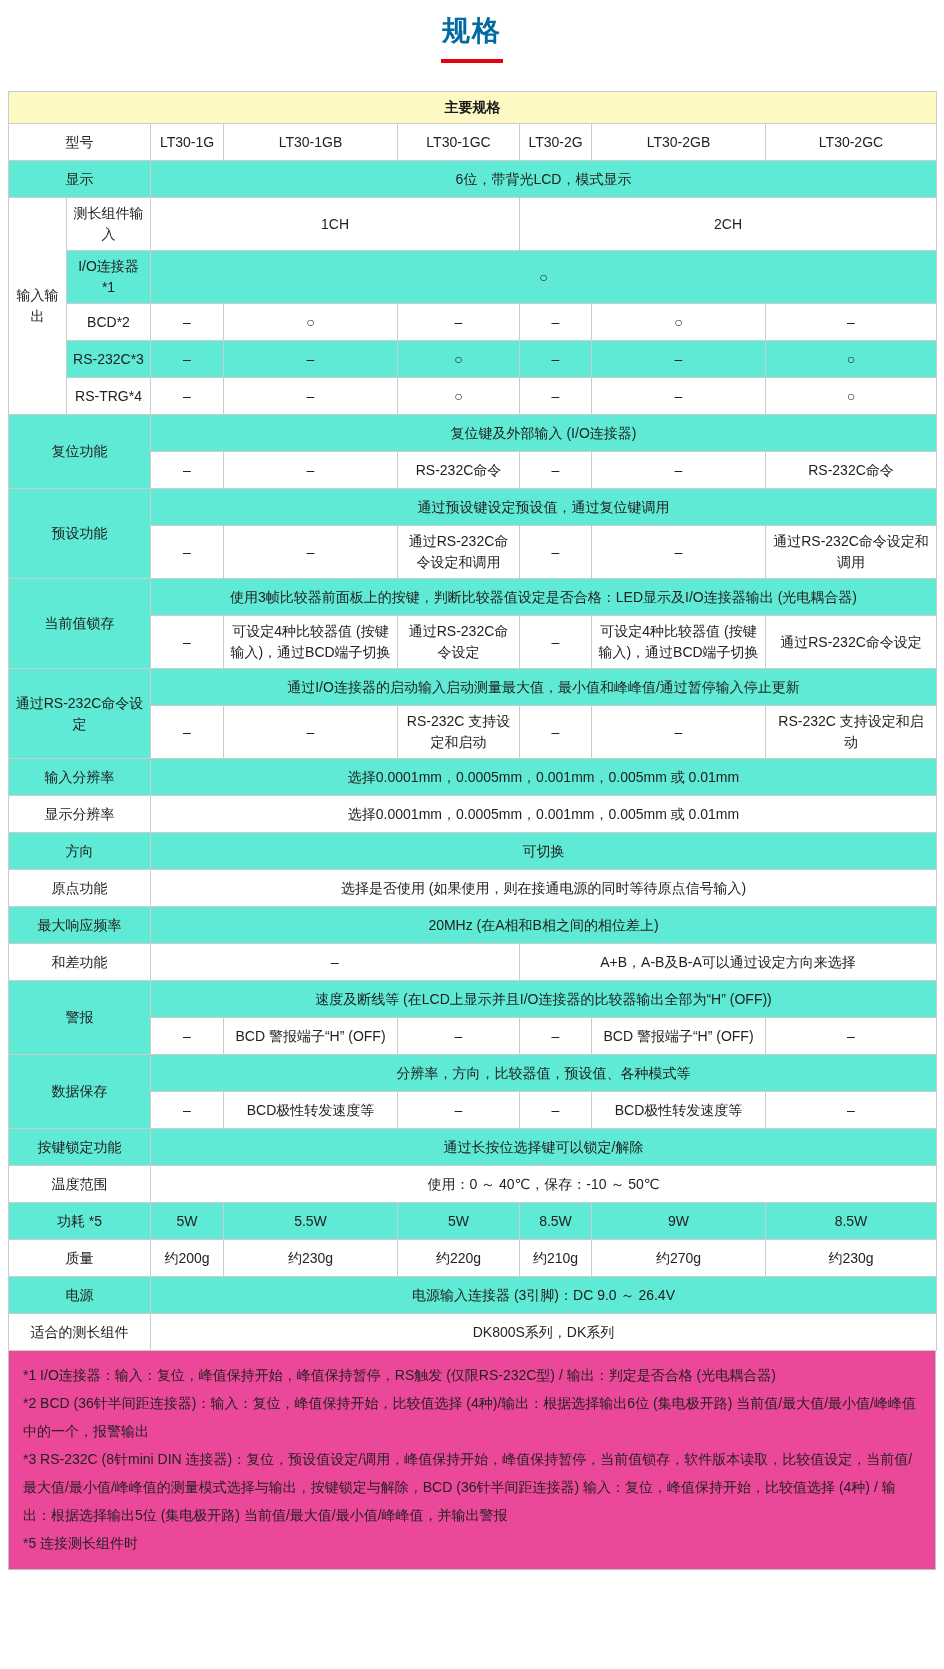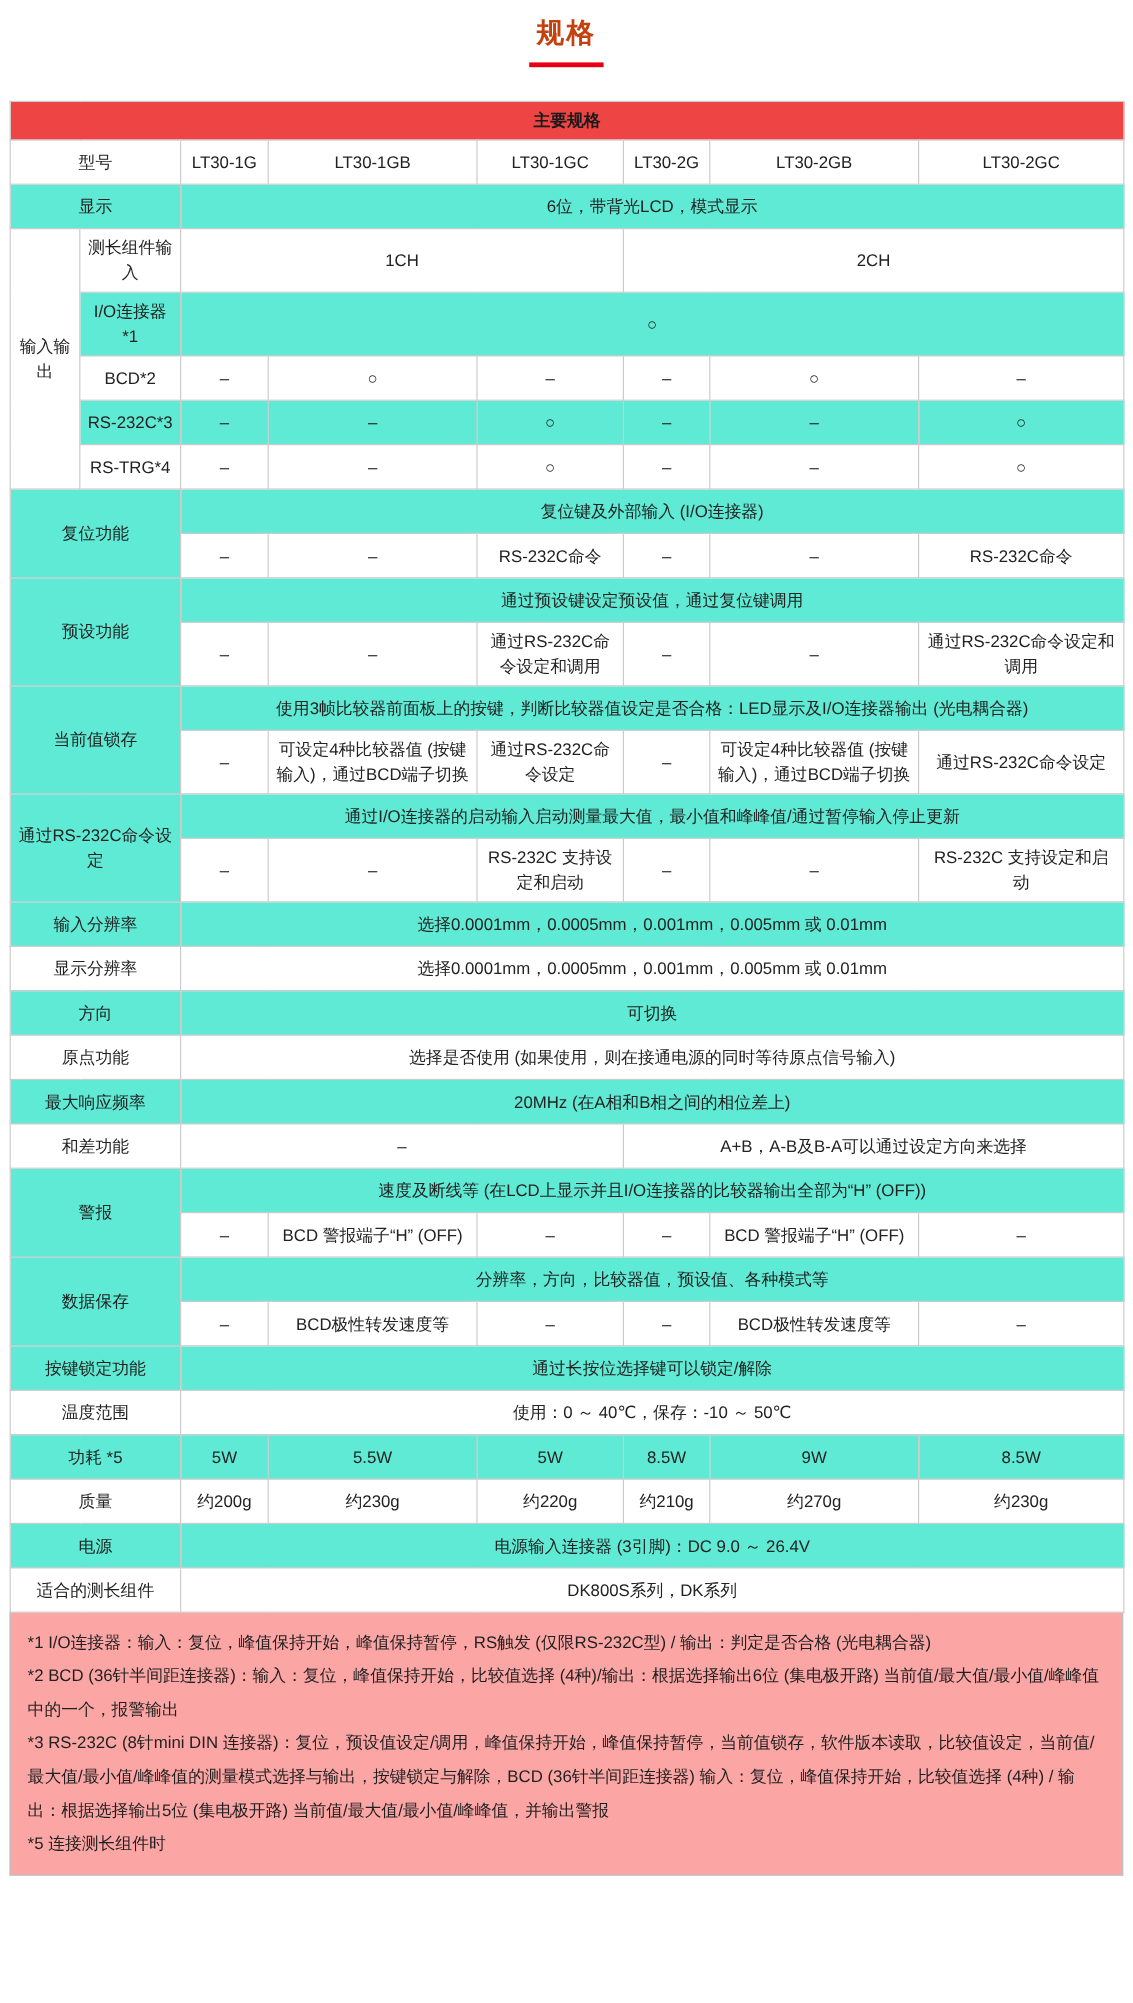--- a/index.html
+++ b/index.html
@@ -7,21 +7,21 @@
   body {
     width:944px;
     font-family:"Liberation Sans","DejaVu Sans",sans-serif;
     color:#222;
     -webkit-font-smoothing:antialiased;
   }
   .page { width:944px; padding:8px; }
 
   
   .title-wrap { text-align:center; padding-top:4px; }
-  .page-title { font-size:23px; font-weight:bold; color:#c2410c; letter-spacing:2px; display:inline-block; }
+  .page-title { font-size:28px; font-weight:bold; color:#0369a1; letter-spacing:2px; display:inline-block; }
   .title-underline { width:62px; height:4px; background:#e60012; margin:9px auto 0 auto; }
 
   
   table.spec {
     width:928px;
     margin-top:28px;
     border-collapse:collapse;
     table-layout:fixed;
     font-size:14px;
   }
@@ -30,34 +30,34 @@
     text-align:center;
     vertical-align:middle;
     padding:5px 6px;
     height:37px;
     font-weight:normal;
     line-height:1.5;
     background:#ffffff;
     word-break:break-word;
   }
   table.spec tr.head-row th {
-    background:#ef4444;
+    background:#fef9c3;
     font-weight:bold;
     height:24px;
     color:#1a1a1a;
   }
   table.spec tr.g > th, table.spec tr.g > td { background:#5eead4; }
   table.spec tr.w > th, table.spec tr.w > td { background:#ffffff; }
 
   
   .footnotes {
     width:928px;
     border:1px solid #c0c0c0;
     border-top:none;
-    background:#fca5a5;
+    background:#ec4899;
     padding:10px 14px 12px 14px;
     font-size:14px;
     color:#1f1f1f;
   }
   .footnote-line { line-height:2.0; text-align:left; }
   .disclaimer { font-size:12px; line-height:1.9; text-align:left; color:#333; }
 </style>
 </head>
 <body>
 

